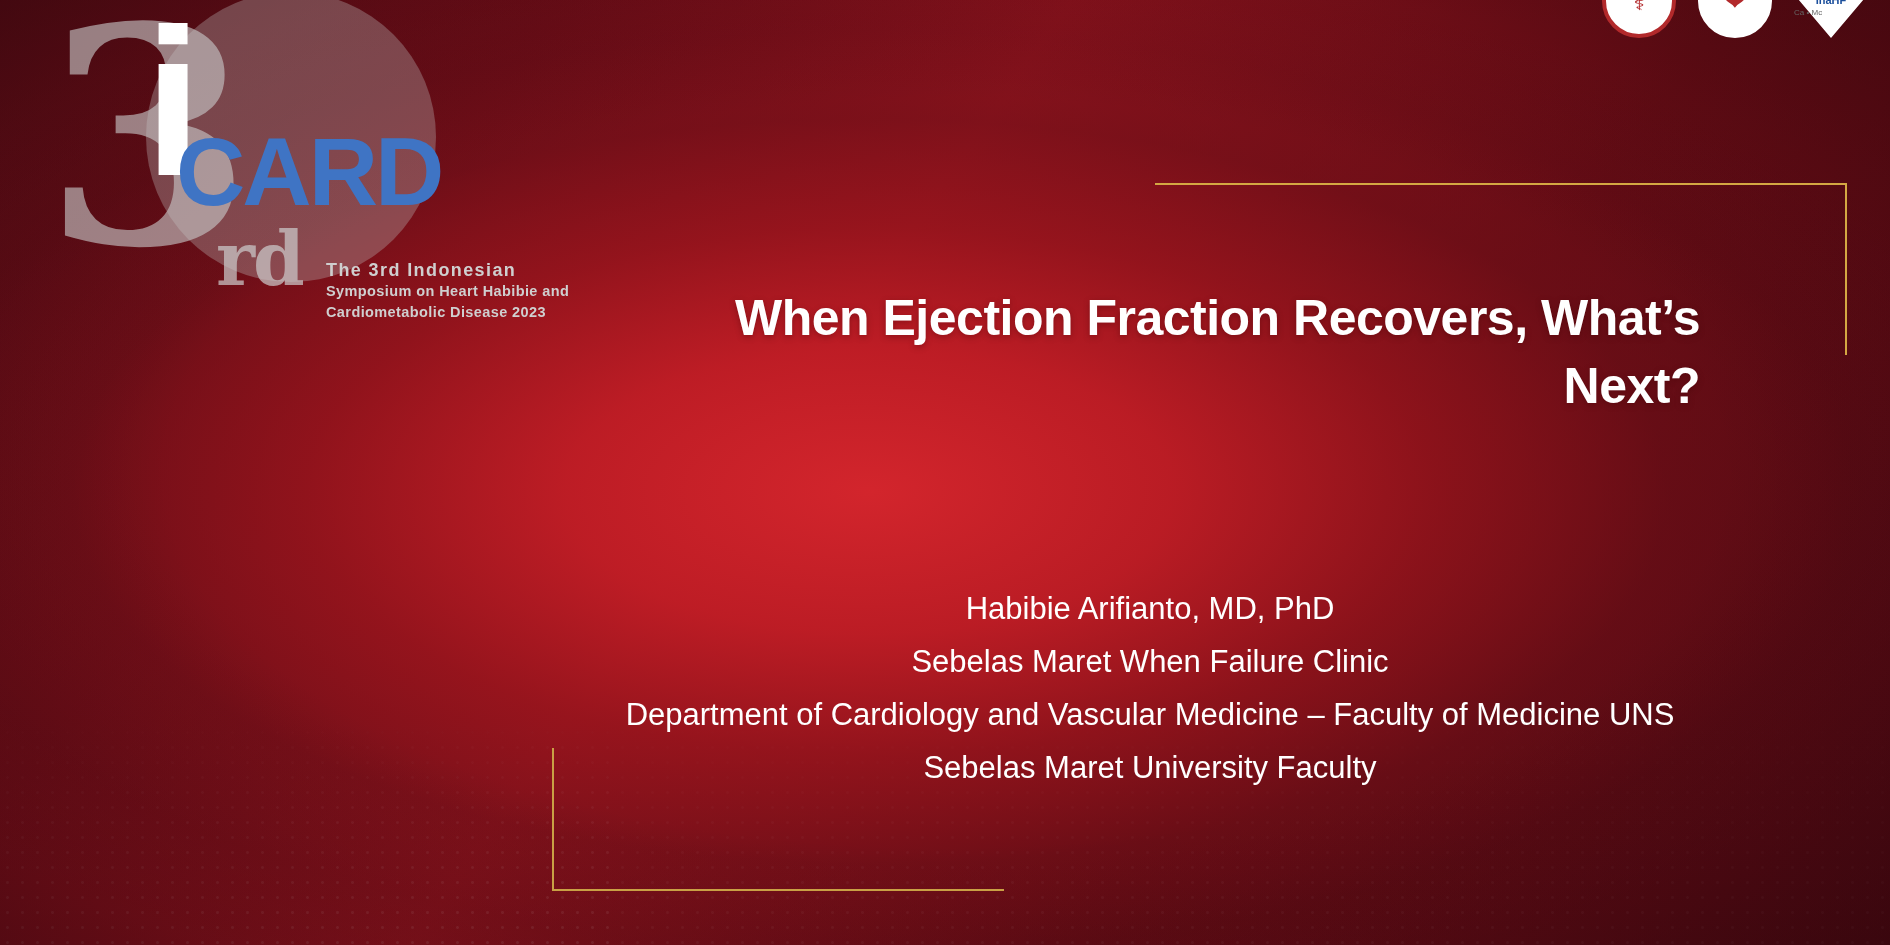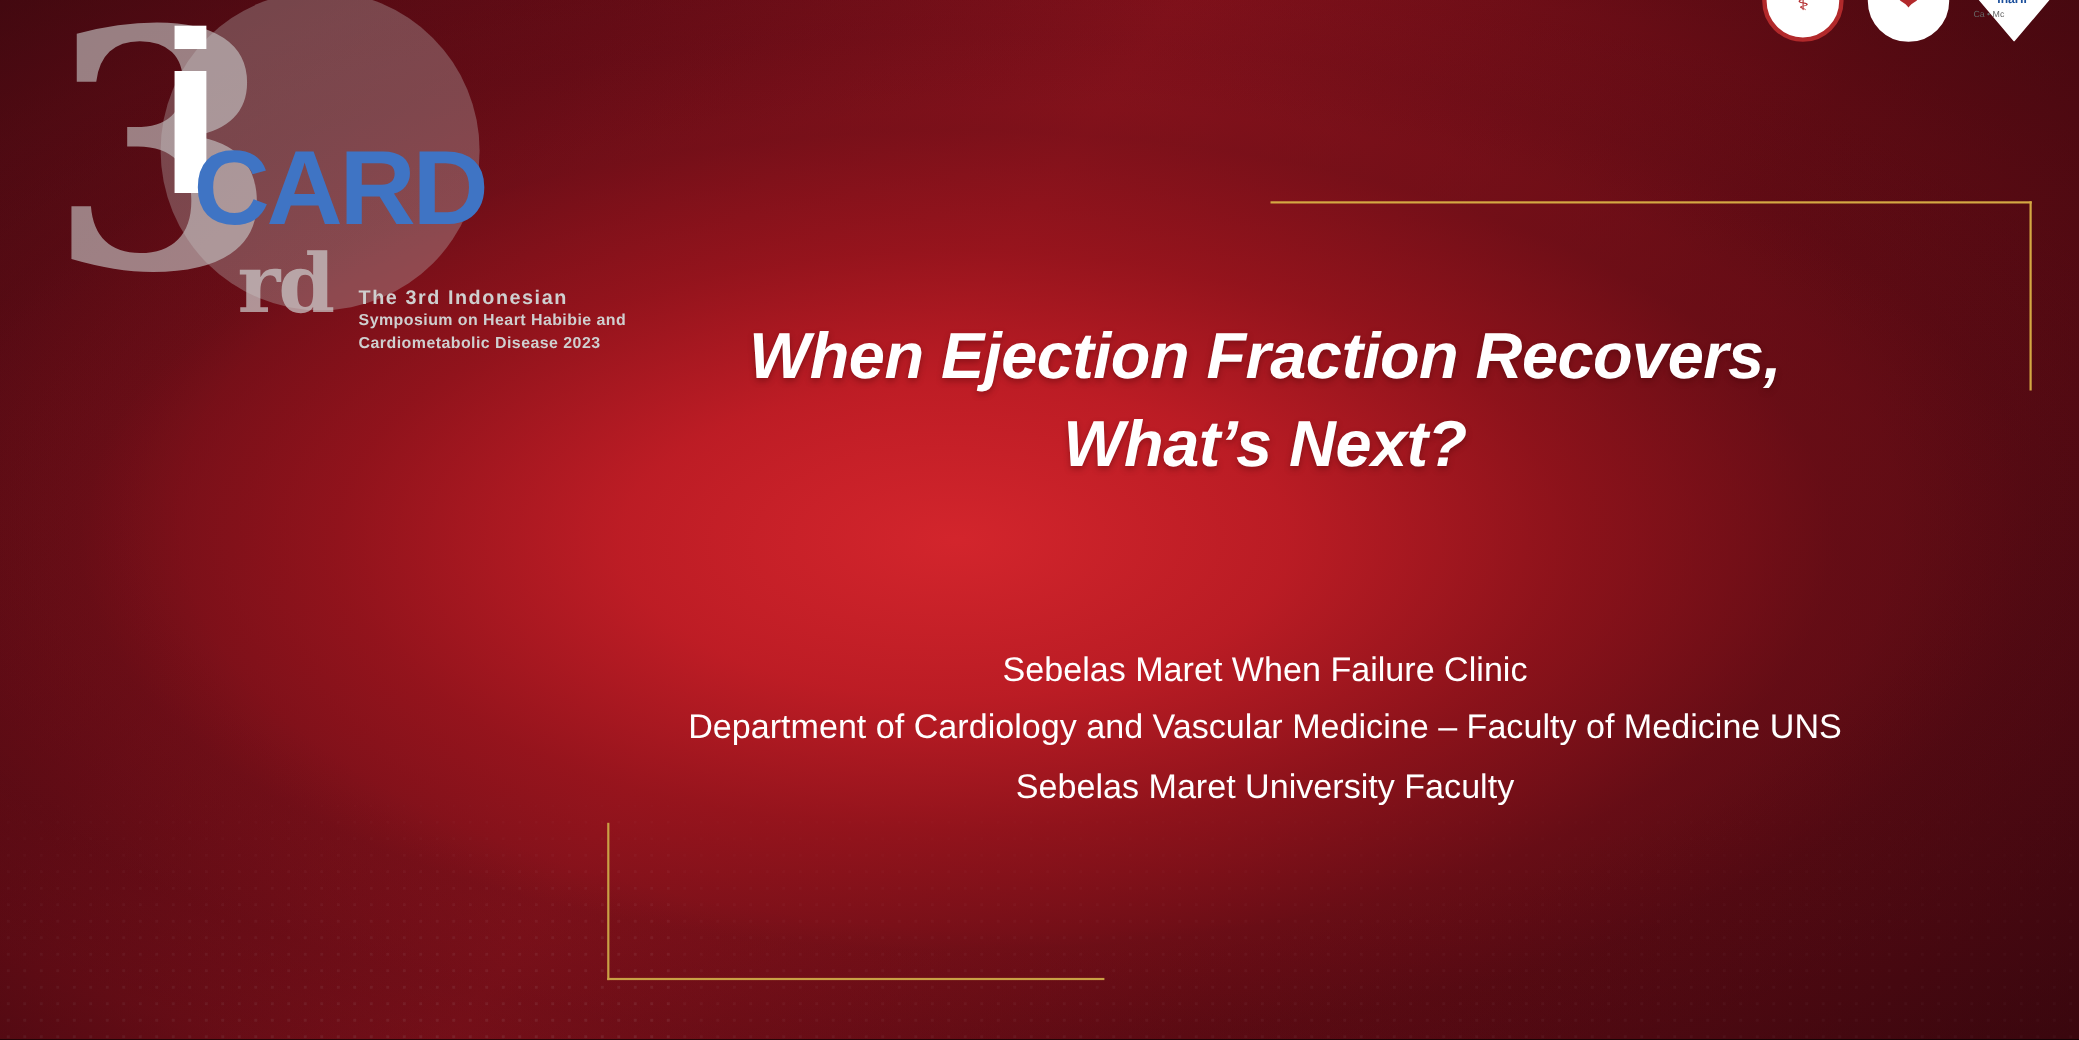--- a/index.html
+++ b/index.html
@@ -223,29 +223,28 @@
     color: #666;
     font-family: "Liberation Sans", sans-serif;
   }
 
   
   .title {
     position: absolute;
     left: 600px;
     top: 285px;
     width: 1100px;
-    text-align: center;
+    text-align: right;
     color: #ffffff;
     font-family: "Liberation Sans", sans-serif;
     font-weight: 700;
-    font-size: 59px;
+    font-size: 50px;
     line-height: 1.35;
     letter-spacing: -0.5px;
     text-shadow: 0 2px 6px rgba(60,0,6,0.35);
-    font-style: italic;
   }
 
   .presenter {
     position: absolute;
     left: 600px;
     top: 582px;
     width: 1100px;
     text-align: center;
     color: #ffffff;
     font-family: "Liberation Sans", sans-serif;
@@ -295,18 +294,19 @@
     <div class="badge inahf">
       <div class="heart"></div>
       <div class="txt">InaHF</div>
       <div class="sub">Ca • Mc</div>
     </div>
   </div>
 
   <div class="title">When Ejection Fraction Recovers, What’s Next?</div>
 
   <div class="presenter">
+    <p class="line">Habibie Arifianto, MD, PhD</p>
     <p class="line">Sebelas Maret When Failure Clinic</p>
     <p class="line affil-long">Department of Cardiology and Vascular Medicine – Faculty of Medicine UNS</p>
     <p class="line">Sebelas Maret University Faculty</p>
   </div>
 
 </div>
 
 </body></html>

